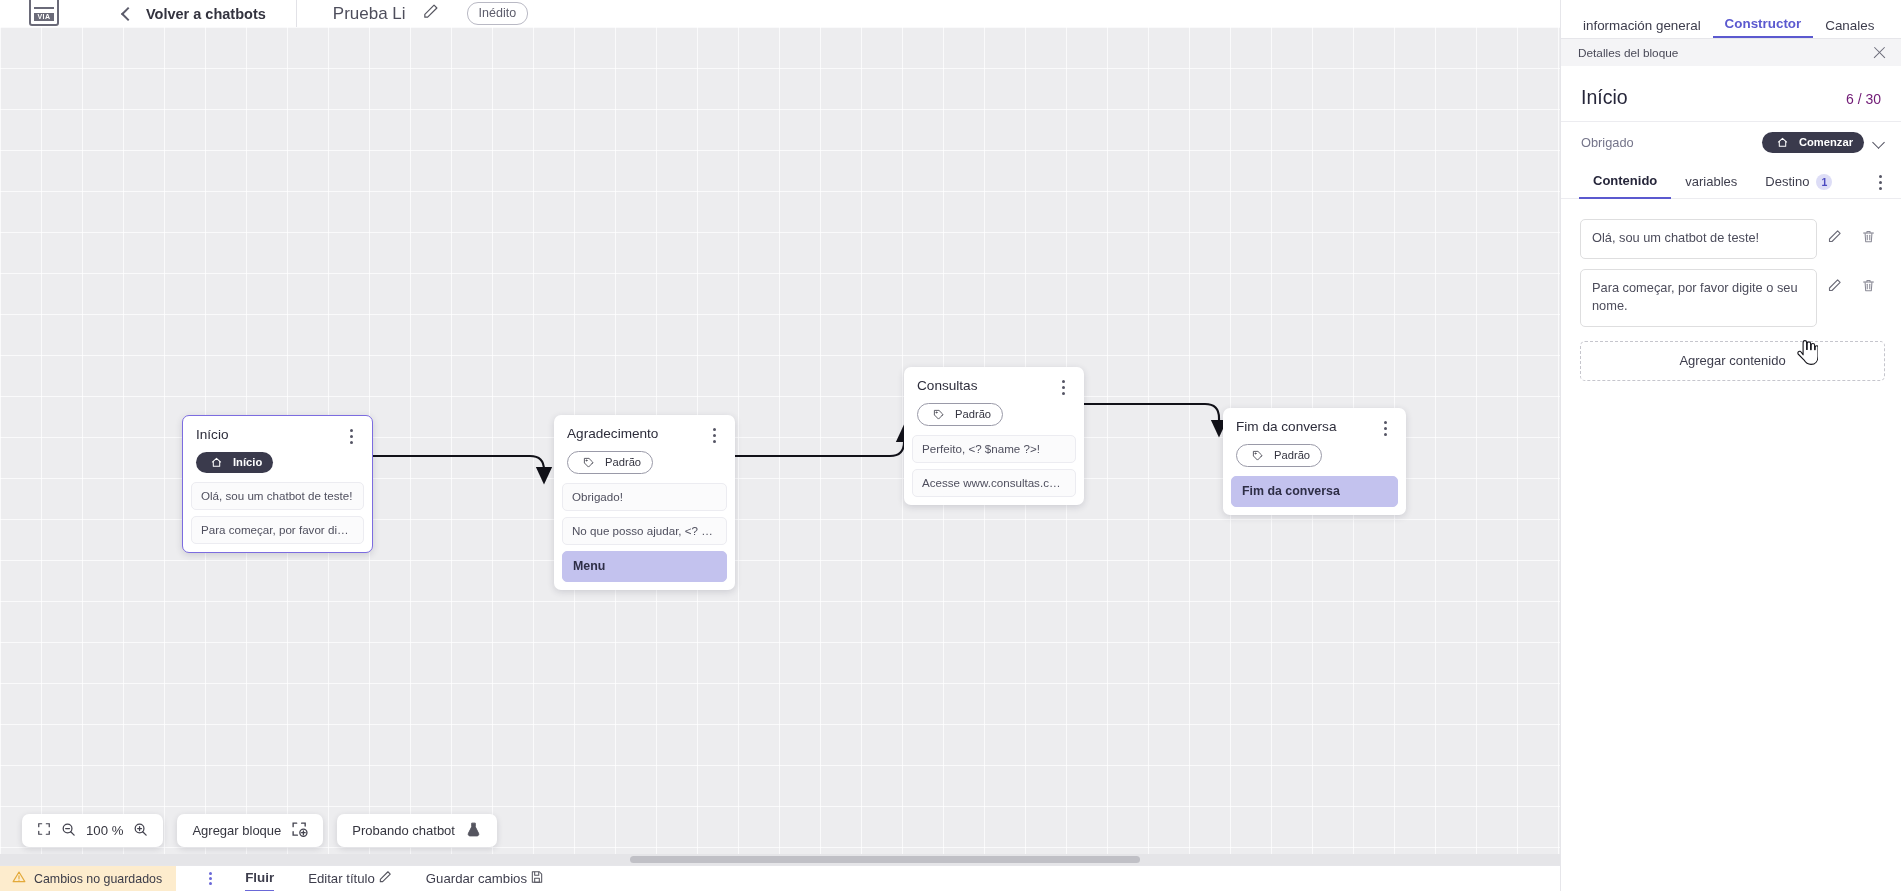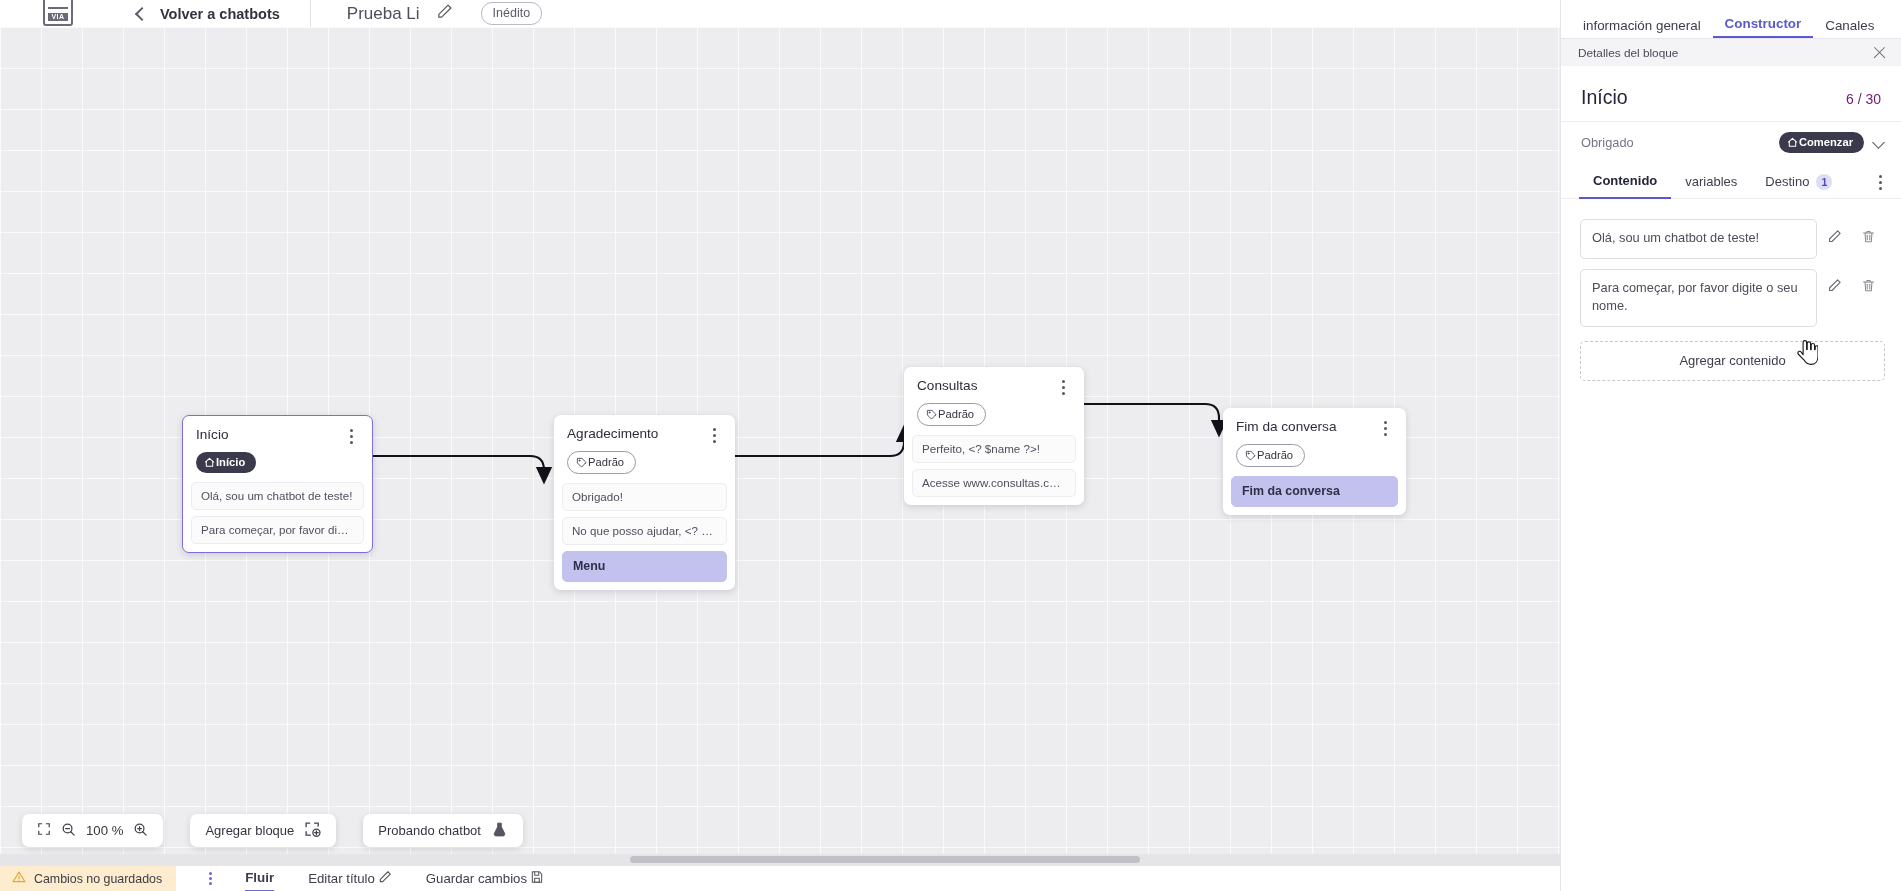--- a/index.html
+++ b/index.html
@@ -8,21 +8,21 @@
     width: 1901px; height: 891px;
     overflow: hidden;
     font-family: "Liberation Sans", sans-serif;
     background: #ffffff;
     color: #2c2c3a;
   }
   .app { position: relative; width: 1901px; height: 891px; }
 
   
   .topbar {
-    position: absolute; top: 0; left: 14px;
+    position: absolute; top: 0; left: 0;
     width: 1561px; height: 27px;
     background: #ffffff;
     display: flex; align-items: center;
     z-index: 40;
     overflow: hidden;
   }
   .logo-box {
     width: 30px; height: 30px;
     margin-left: 29px; margin-top: -6px;
     border: 2px solid #6a6a78;
@@ -105,42 +105,42 @@
   .kebab i {
     position: absolute; left: 6px; width: 3.2px; height: 3.2px;
     border-radius: 50%; background: #555565;
   }
   .kebab i:nth-child(1) { top: 2px; }
   .kebab i:nth-child(2) { top: 8px; }
   .kebab i:nth-child(3) { top: 14px; }
 
   .pill-wrap { padding: 7px 13px 9px; }
   .pill {
-    display: inline-flex; align-items: center; gap: 1px;
+    display: inline-flex; align-items: center; gap: 11px;
     font-size: 11.2px; font-weight: bold;
-    border-radius: 12px; padding: 4px 11px 5px 8px;
+    border-radius: 12px; padding: 4px 11px 5px 15px;
     white-space: nowrap;
   }
   .pill.dark { background: #3a3a4c; color: #ffffff; }
   .pill.outline { background: #ffffff; color: #33333f; border: 1px solid #9a9aa8; font-weight: normal; }
 
   .node-rows { padding: 0 8px; display: flex; flex-direction: column; gap: 6px; }
   .nrow {
     background: #fbfbfc; border: 1px solid #ececf1; border-radius: 5px;
     padding: 6px 9px 7px; font-size: 11.6px; color: #4f4f5e;
     white-space: nowrap; overflow: hidden; text-overflow: ellipsis;
   }
   .nrow.accent {
     background: #c3c2ee; border-color: #c3c2ee;
     color: #2e2e46; font-weight: bold; font-size: 12.4px;
     padding: 7px 10px 8px;
   }
 
   
-  .fbar { position: absolute; left: 0; bottom: 18px; display: flex; gap: 27px; padding-left: 22px; }
+  .fbar { position: absolute; left: 0; bottom: 18px; display: flex; gap: 14px; padding-left: 22px; }
   .fbtn {
     background: #ffffff; border-radius: 7px;
     box-shadow: 0 2px 6px rgba(40,40,60,.15);
     height: 33px; display: flex; align-items: center; gap: 10px;
     padding: 0 15px; font-size: 13px; color: #35353f; cursor: pointer;
     white-space: nowrap;
   }
   .zoomlbl { font-size: 13.2px; color: #35353f; }
 
   

